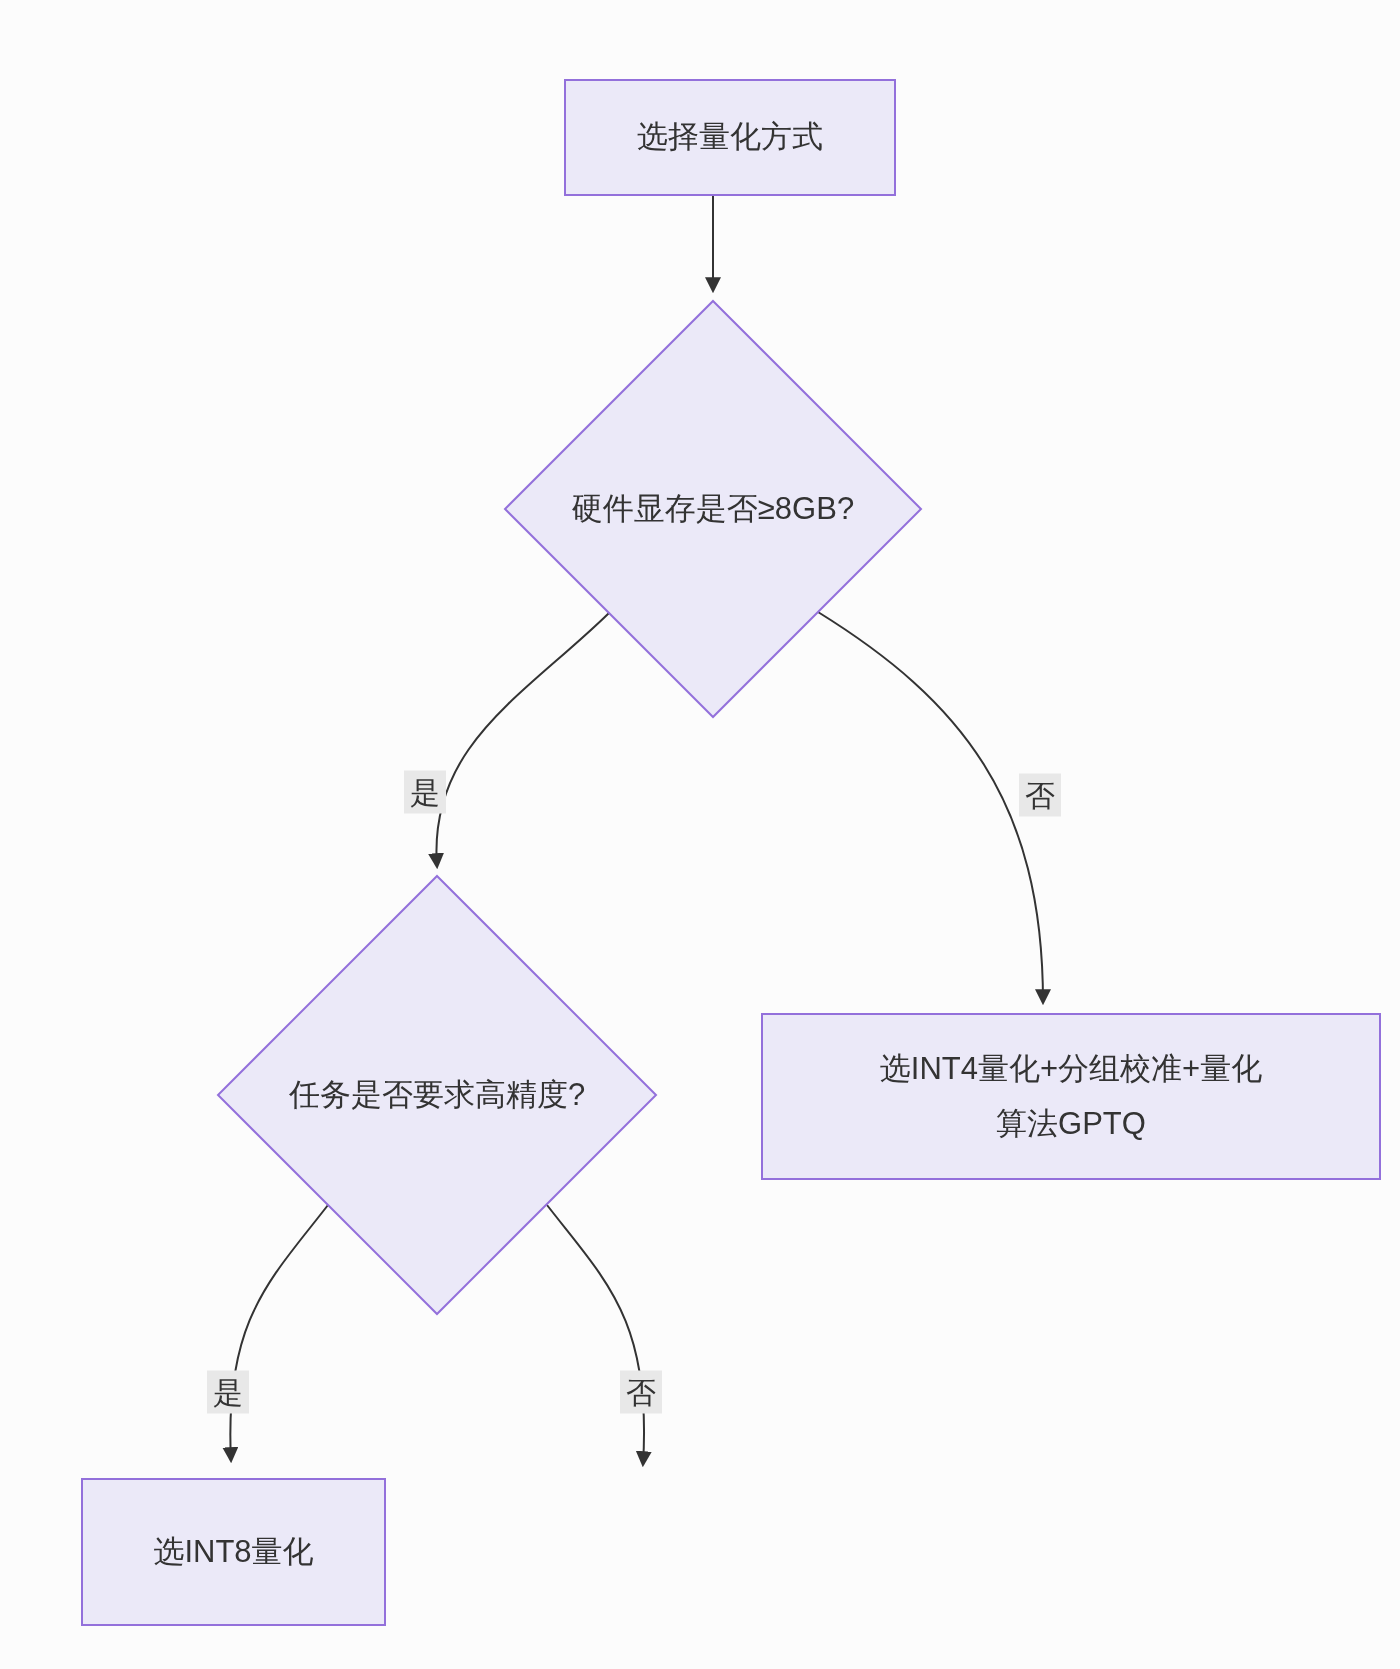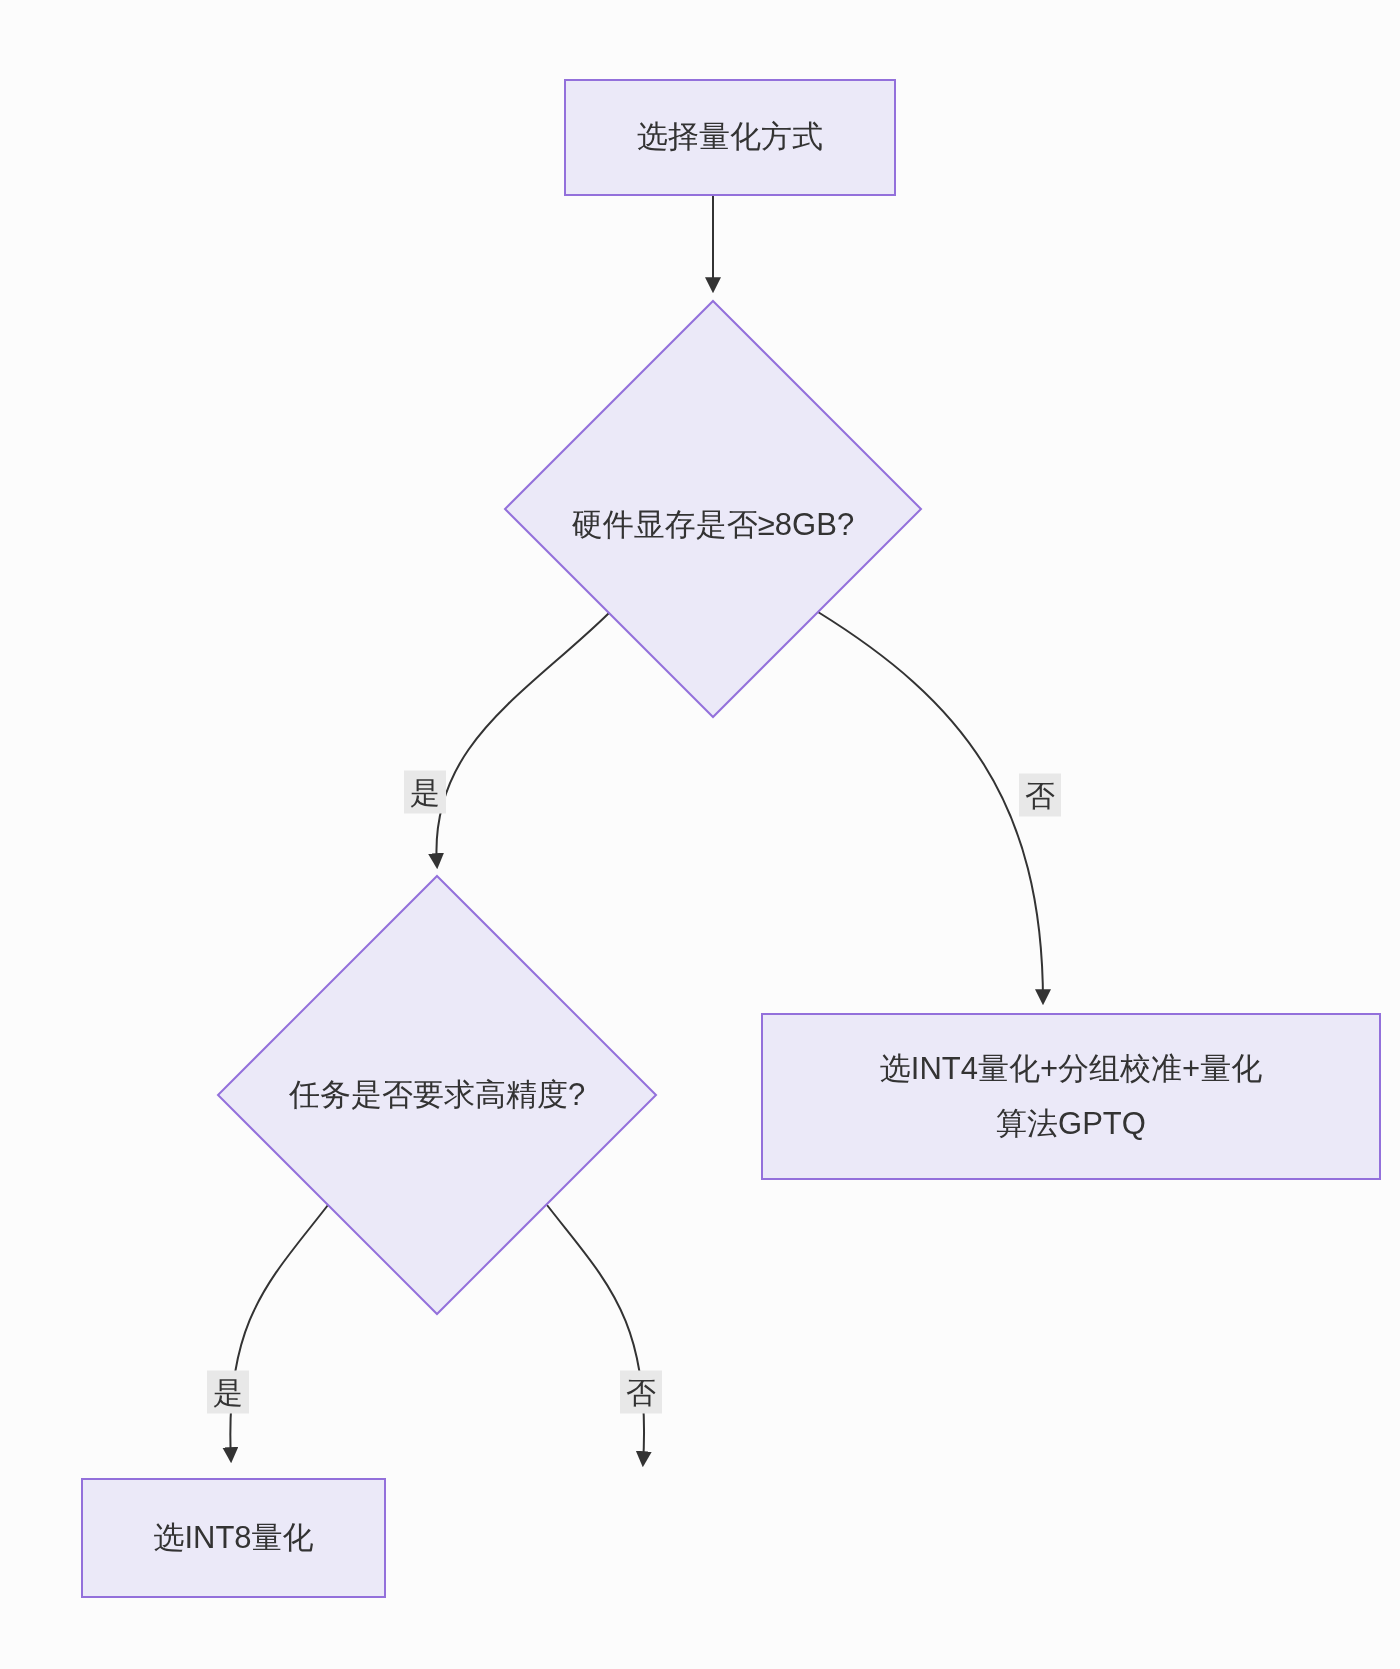--- a/index.html
+++ b/index.html
@@ -76,30 +76,30 @@
     <path class="edge" d="M547,1205 C605,1280 652,1320 643,1464"></path>
 
     <polygon class="diamond" points="713,301 921,509 713,717 505,509"></polygon>
     <polygon class="diamond" points="437,876 656,1095 437,1314 218,1095"></polygon>
   </svg>
 
   <div class="node" style="left:564px; top:79px; width:332px; height:117px;">
     <span class="node-label">选择量化方式</span>
   </div>
 
-  <div class="diamond-label" style="left:713px; top:509px;margin-top:16px;">硬件显存是否≥8GB?</div>
+  <div class="diamond-label" style="left:713px; top:509px;">硬件显存是否≥8GB?</div>
 
   <div class="diamond-label" style="left:437px; top:1095px;">任务是否要求高精度?</div>
 
   <div class="node" style="left:761px; top:1013px; width:620px; height:167px;">
     <span class="node-label">选INT4量化+分组校准+量化
 算法GPTQ</span>
   </div>
 
-  <div class="node" style="left:81px; top:1478px; width:305px; height:120px;">
+  <div class="node" style="left:81px; top:1478px; width:305px; height:148px;">
     <span class="node-label">选INT8量化</span>
   </div>
 
 
   <div class="edge-label" style="left:425px; top:792px;">是</div>
 
   <div class="edge-label" style="left:1040px; top:795px;">否</div>
 
   <div class="edge-label" style="left:228px; top:1392px;">是</div>
 

